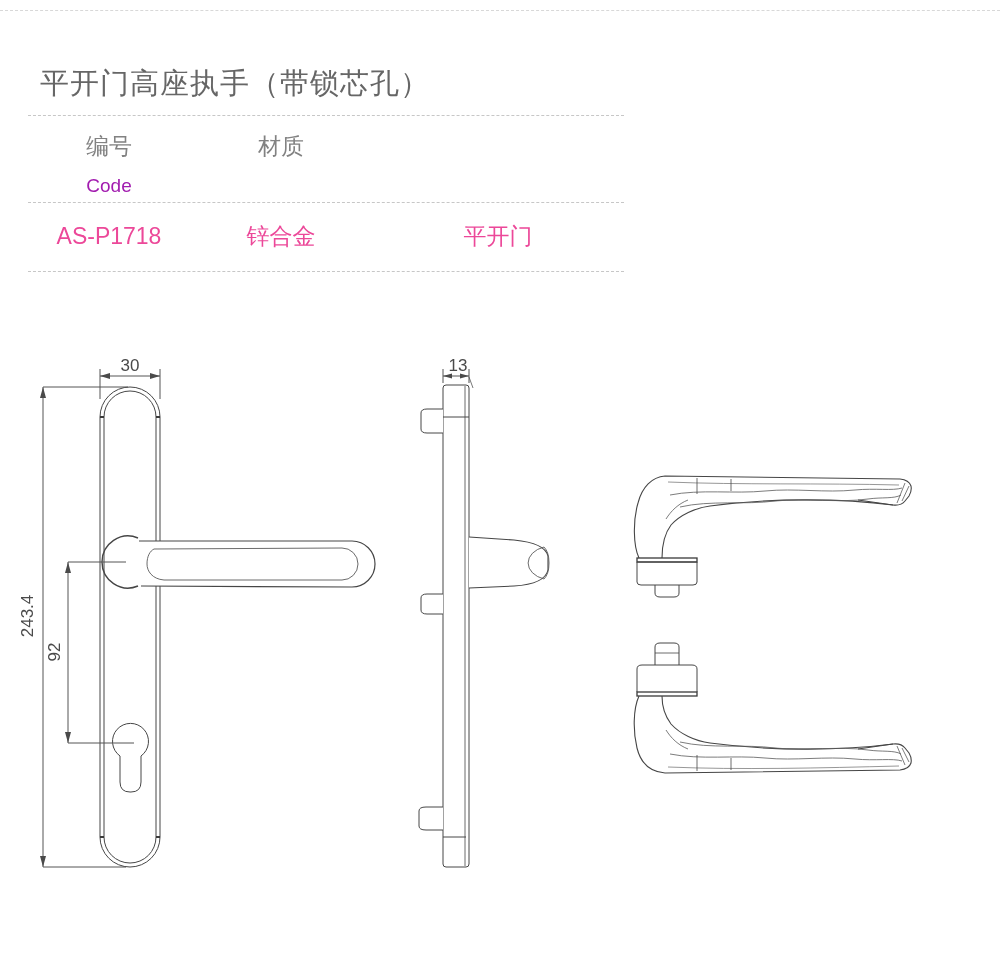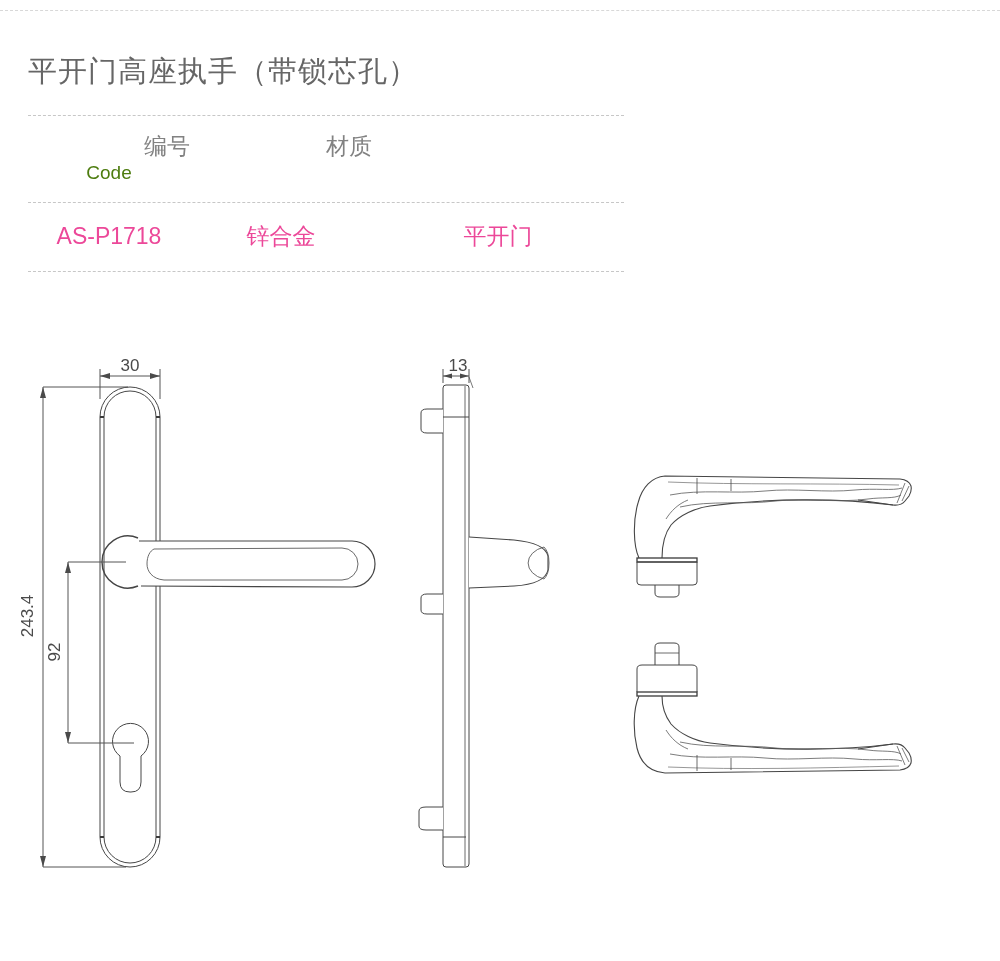--- a/index.html
+++ b/index.html
@@ -3,28 +3,28 @@
 <meta charset="utf-8">
 <style>
   html,body{margin:0;padding:0;background:#ffffff;}
   body{width:1000px;height:961px;position:relative;overflow:hidden;
        font-family:"Liberation Sans","DejaVu Sans",sans-serif;}
   .rule{position:absolute;height:0;border-top:1px dashed #c7c7c7;}
   #rule-top{top:10px;left:0;width:1000px;border-top-color:#d8d8d8;}
   #rule-1{top:115px;left:28px;width:596px;}
   #rule-2{top:202px;left:28px;width:596px;}
   #rule-3{top:271px;left:28px;width:596px;}
-  #page-title{position:absolute;left:28px;top:52px;margin:0;
+  #page-title{position:absolute;left:28px;top:52px;margin:12px;
       font-size:29px;font-weight:400;color:#666666;letter-spacing:1px;}
   .trow{position:absolute;left:28px;width:596px;display:flex;}
   .tcol{text-align:center;}
   .c1{width:162px;} .c2{width:182px;} .c3{width:252px;}
   #header-row{top:131px;}
-  .th-zh{font-size:23px;color:#828282;line-height:30px;text-align:right;}
-  .th-en{font-size:19px;color:#4d7c0f;line-height:24px;}
+  .th-zh{font-size:23px;color:#828282;line-height:30px;}
+  .th-en{font-size:19px;color:#a21caf;line-height:24px;margin-top:13px;}
   #data-row{top:221px;}
   .td{font-size:23px;color:#ec4899;line-height:30px;}
   #drawing-svg{position:absolute;left:0;top:0;}
   text{font-family:"Liberation Sans","DejaVu Sans",sans-serif;font-size:17px;fill:#4a4a4a;}
 </style>
 </head>
 <body>
 
 <div id="rule-top" class="rule"></div>
 

